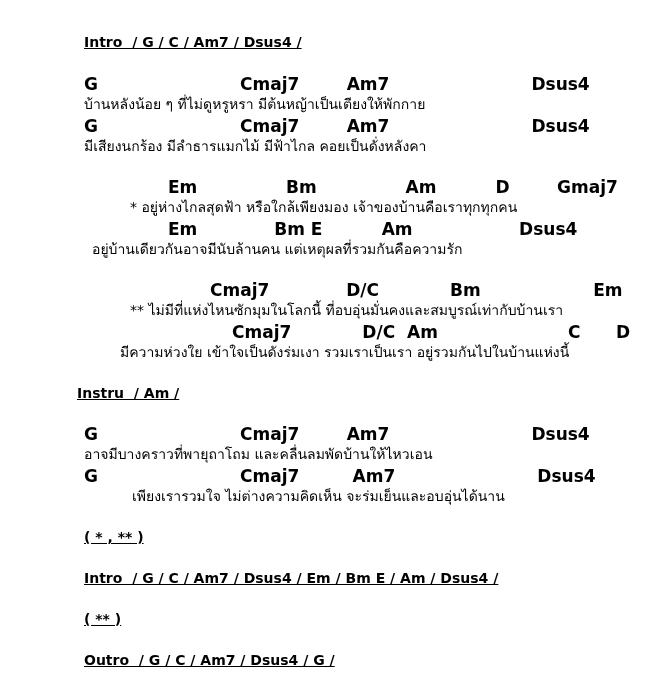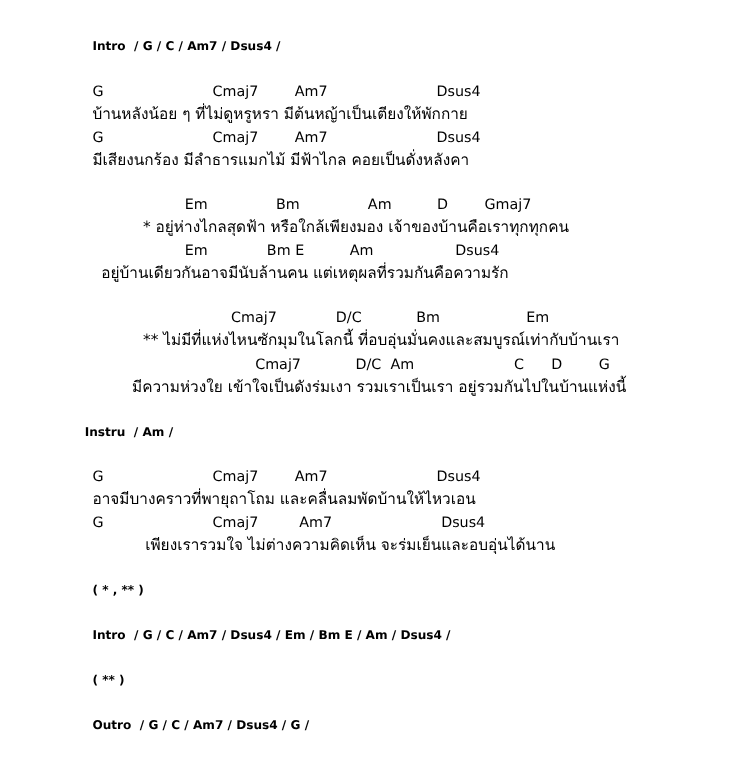--- a/index.html
+++ b/index.html
@@ -20,31 +20,32 @@
     height: 696px;
     padding: 0;
   }
   .line {
     position: absolute;
     white-space: pre;
     font-size: 13.5px;
     line-height: 16px;
   }
   .chords {
-    font-weight: normal;
-    font-size: 13px;
+    font-weight: bold;
+    font-size: 17px;
     letter-spacing: 0px;
   }
   .lyrics {
     font-weight: normal;
     font-size: 14px;
   }
   .section {
     font-weight: bold;
-    font-size: 11px;
+    font-size: 14px;
+    text-decoration: underline;
   }
 </style>
 </head>
 <body>
 
 <div id="sheet">
     <div class="line section" style="left: 84px; top: 34px;">Intro  / G / C / Am7 / Dsus4 /</div>
     <div class="line chords" style="left: 84px; top: 76px;">G                        Cmaj7        Am7                        Dsus4</div>
     <div class="line lyrics" style="left: 84px; top: 96px;">บ้านหลังน้อย ๆ ที่ไม่ดูหรูหรา มีต้นหญ้าเป็นเตียงให้พักกาย</div>
     <div class="line chords" style="left: 84px; top: 118px;">G                        Cmaj7        Am7                        Dsus4</div>

